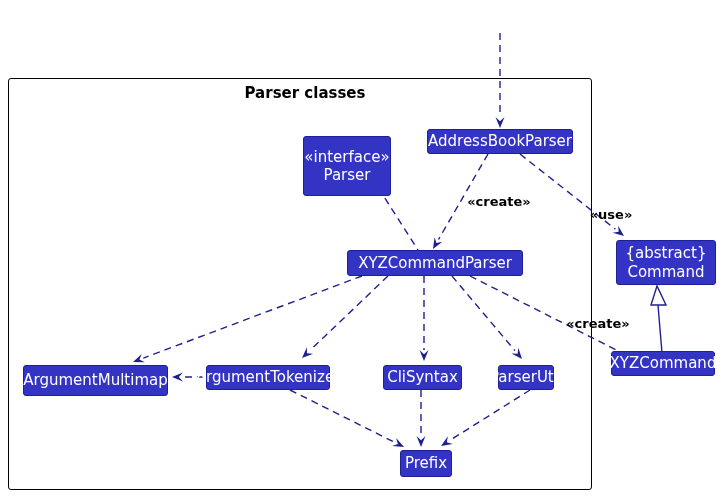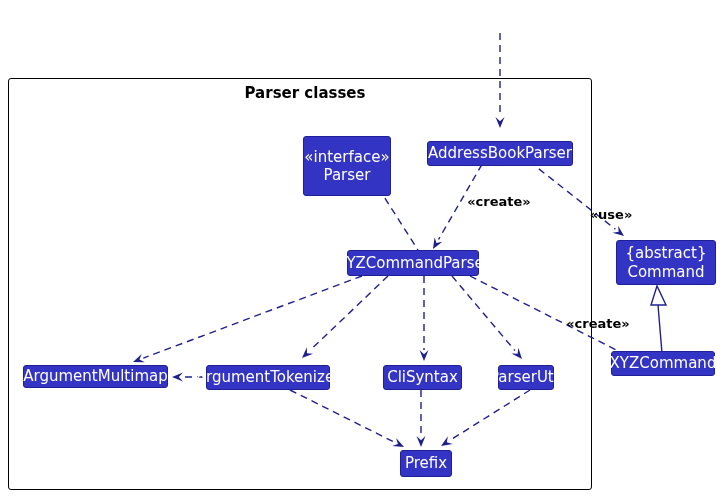--- a/index.html
+++ b/index.html
@@ -70,34 +70,34 @@
 
     <path class="edge" d="M663,365 L658,305"></path>
     <path class="hollow" d="M657,286 L651,305 L666,305 Z"></path>
   </svg>
 
   <div class="node" style="left:303px;top:136px;width:88px;height:60px">
     <span>«interface»</span>
     <span>Parser</span>
   </div>
 
-  <div class="node" style="left:427px;top:141px;width:146px;height:25px">
+  <div class="node" style="left:427px;top:129px;width:146px;height:25px">
     <span>AddressBookParser</span>
   </div>
 
-  <div class="node" style="left:347px;top:250px;width:132px;height:26px">
+  <div class="node" style="left:347px;top:250px;width:176px;height:26px">
     <span>XYZCommandParser</span>
   </div>
 
   <div class="node" style="left:616px;top:240px;width:100px;height:45px">
     <span>{abstract}</span>
     <span>Command</span>
   </div>
 
-  <div class="node" style="left:23px;top:365px;width:145px;height:23px">
+  <div class="node" style="left:23px;top:365px;width:145px;height:31px">
     <span>ArgumentMultimap</span>
   </div>
 
   <div class="node" style="left:206px;top:365px;width:124px;height:25px">
     <span>ArgumentTokenizer</span>
   </div>
 
   <div class="node" style="left:383px;top:365px;width:79px;height:25px">
     <span>CliSyntax</span>
   </div>

